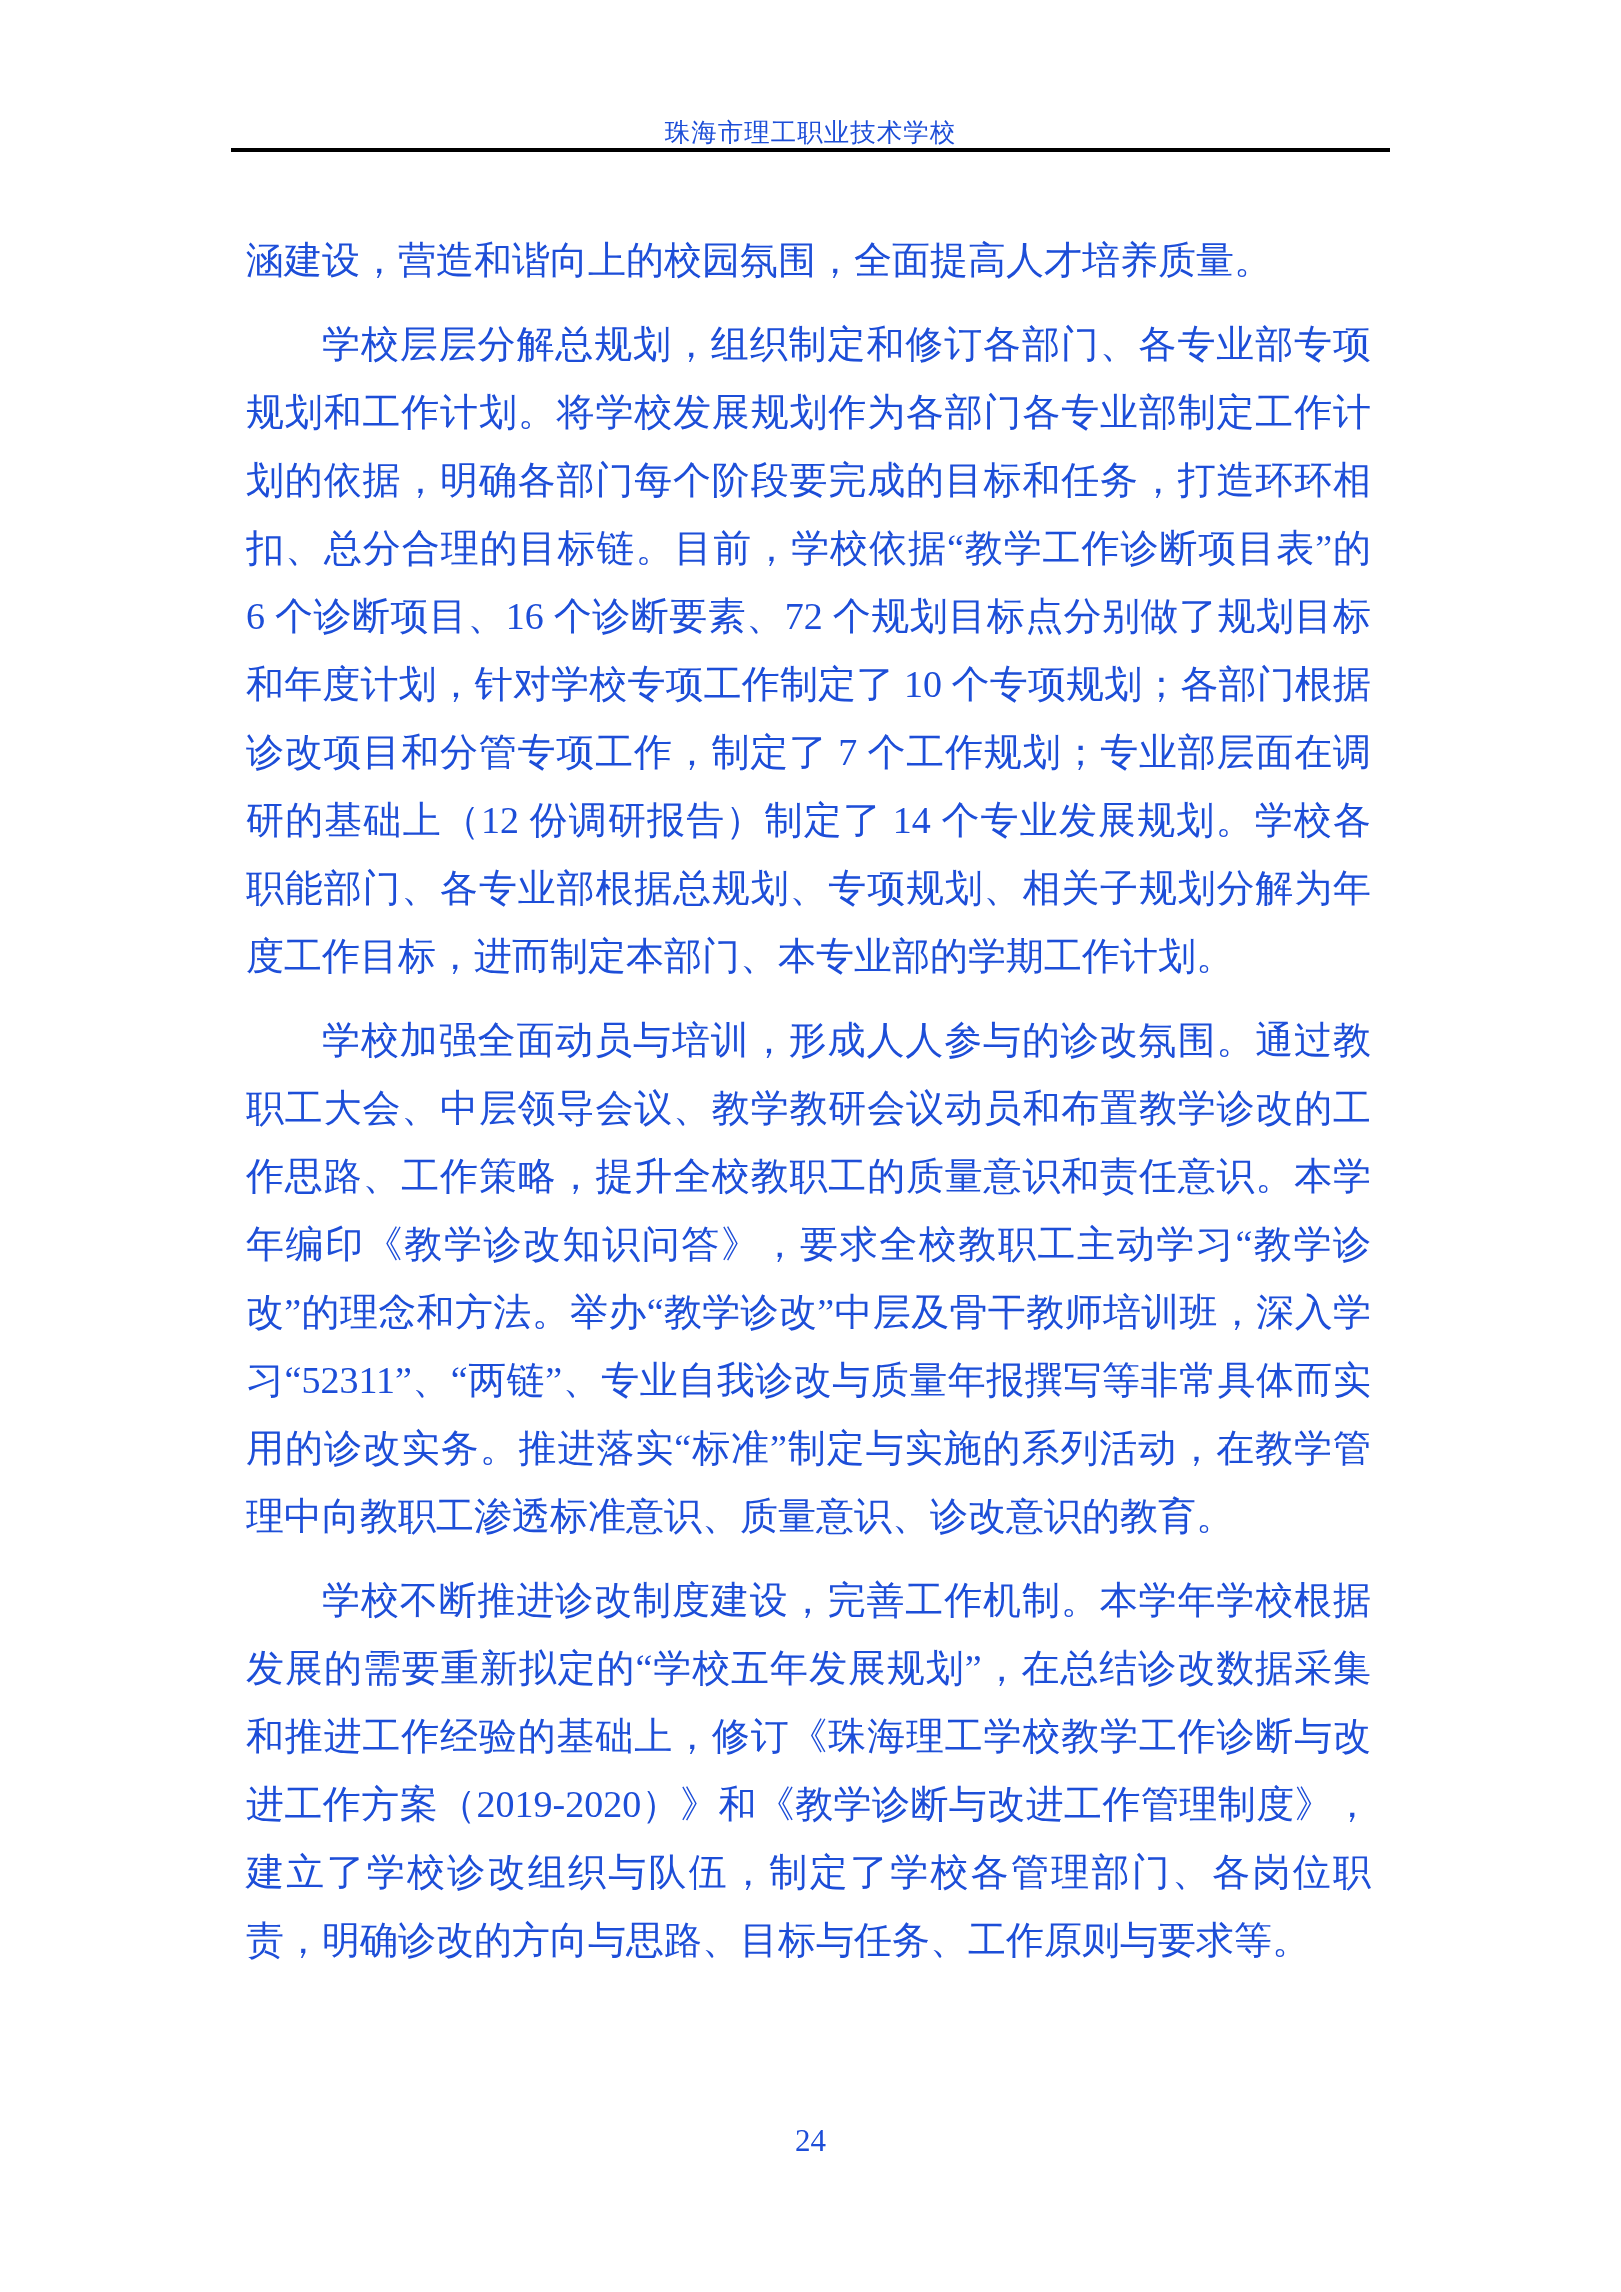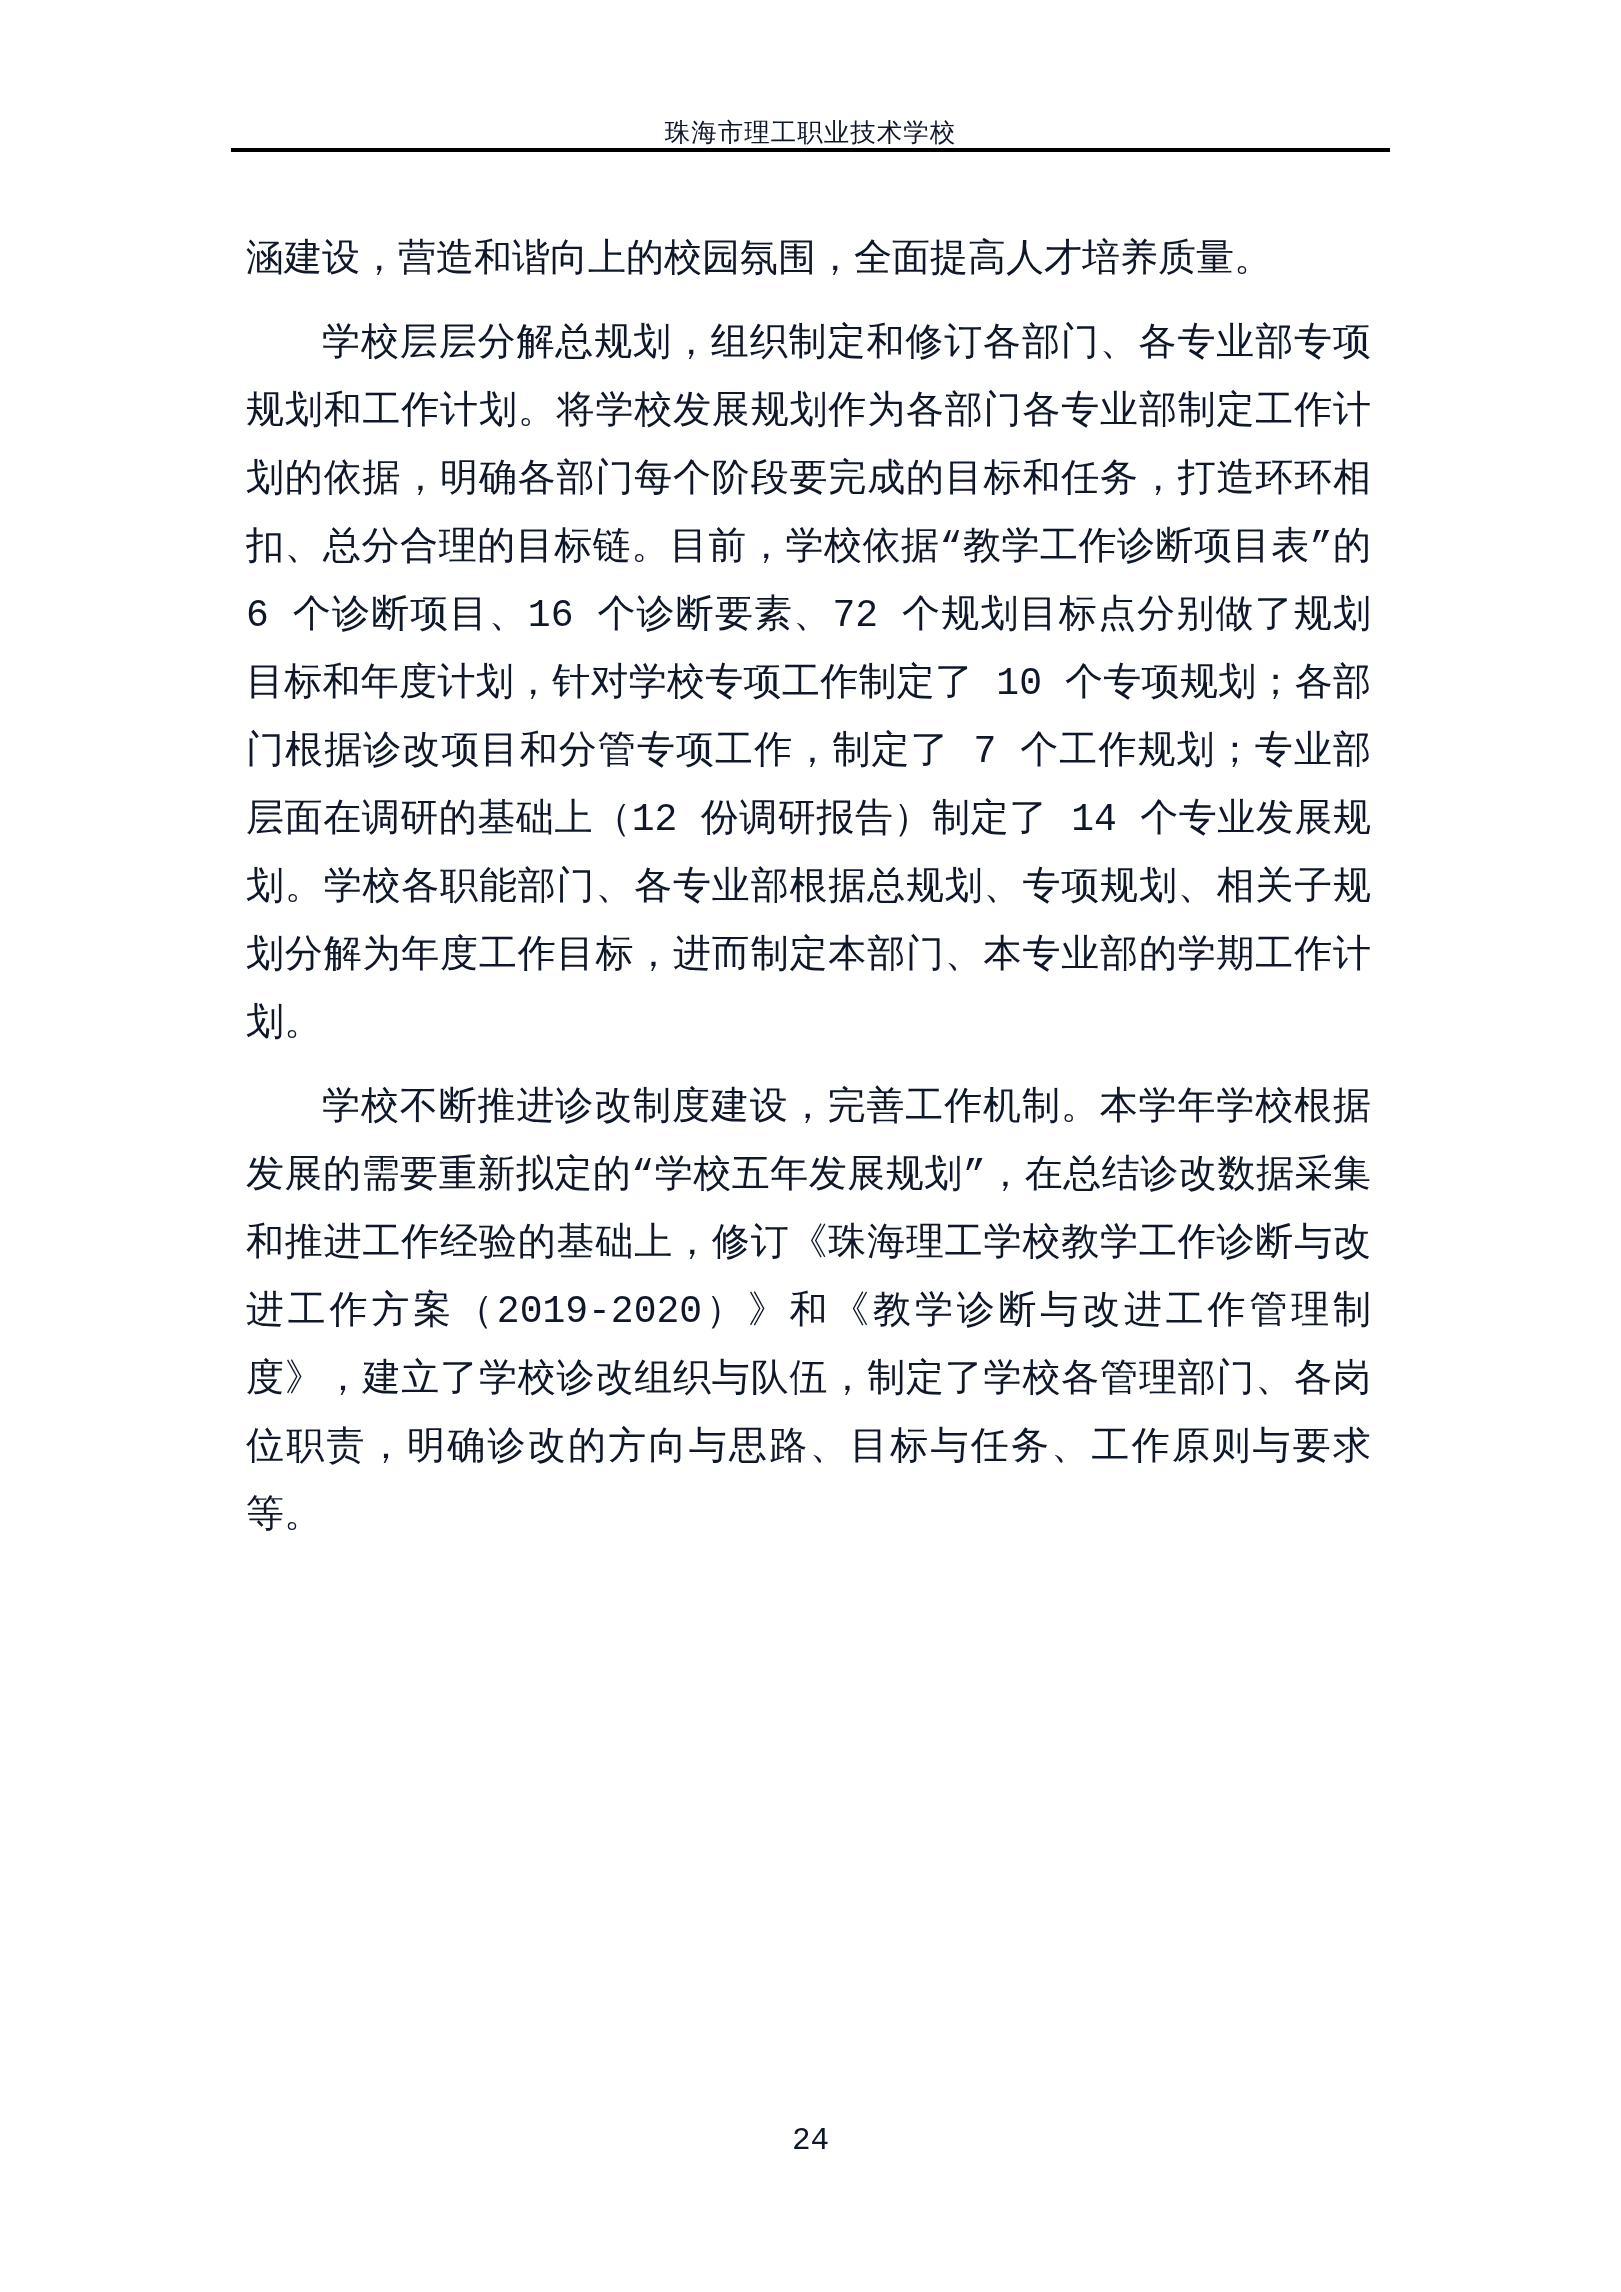--- a/index.html
+++ b/index.html
@@ -5,22 +5,22 @@
   html, body {
     margin: 0;
     padding: 0;
     background: #ffffff;
   }
   .page {
     position: relative;
     width: 1621px;
     height: 2293px;
     background: #ffffff;
-    color: #0f172a;
-    font-family: Liberation Mono, monospace;
+    color: #1d4ed8;
+    font-family: Liberation Serif, serif;
     overflow: hidden;
   }
   .header-title {
     position: absolute;
     top: 115px;
     left: 231px;
     width: 1159px;
     text-align: center;
     font-size: 25.5px;
     letter-spacing: 1px;
@@ -67,20 +67,21 @@
 
 <div class="page">
 
   <div class="header-title">珠海市理工职业技术学校</div>
 
   <div class="header-rule"></div>
 
   <div class="doc-body">
     <p class="para no-indent">涵建设，营造和谐向上的校园氛围，全面提高人才培养质量。</p>
     <p class="para">学校层层分解总规划，组织制定和修订各部门、各专业部专项规划和工作计划。将学校发展规划作为各部门各专业部制定工作计划的依据，明确各部门每个阶段要完成的目标和任务，打造环环相扣、总分合理的目标链。目前，学校依据“教学工作诊断项目表”的 6 个诊断项目、16 个诊断要素、72 个规划目标点分别做了规划目标和年度计划，针对学校专项工作制定了 10 个专项规划；各部门根据诊改项目和分管专项工作，制定了 7 个工作规划；专业部层面在调研的基础上（12 份调研报告）制定了 14 个专业发展规划。学校各职能部门、各专业部根据总规划、专项规划、相关子规划分解为年度工作目标，进而制定本部门、本专业部的学期工作计划。</p>
+    <p class="para">学校加强全面动员与培训，形成人人参与的诊改氛围。通过教职工大会、中层领导会议、教学教研会议动员和布置教学诊改的工作思路、工作策略，提升全校教职工的质量意识和责任意识。本学年编印《教学诊改知识问答》，要求全校教职工主动学习“教学诊改”的理念和方法。举办“教学诊改”中层及骨干教师培训班，深入学习“52311”、“两链”、专业自我诊改与质量年报撰写等非常具体而实用的诊改实务。推进落实“标准”制定与实施的系列活动，在教学管理中向教职工渗透标准意识、质量意识、诊改意识的教育。</p>
     <p class="para">学校不断推进诊改制度建设，完善工作机制。本学年学校根据发展的需要重新拟定的“学校五年发展规划”，在总结诊改数据采集和推进工作经验的基础上，修订《珠海理工学校教学工作诊断与改进工作方案（2019-2020）》和《教学诊断与改进工作管理制度》，建立了学校诊改组织与队伍，制定了学校各管理部门、各岗位职责，明确诊改的方向与思路、目标与任务、工作原则与要求等。</p>
   </div>
 
   <div class="footer">
     <span>24</span>
   </div>
 
 </div>
 
 

